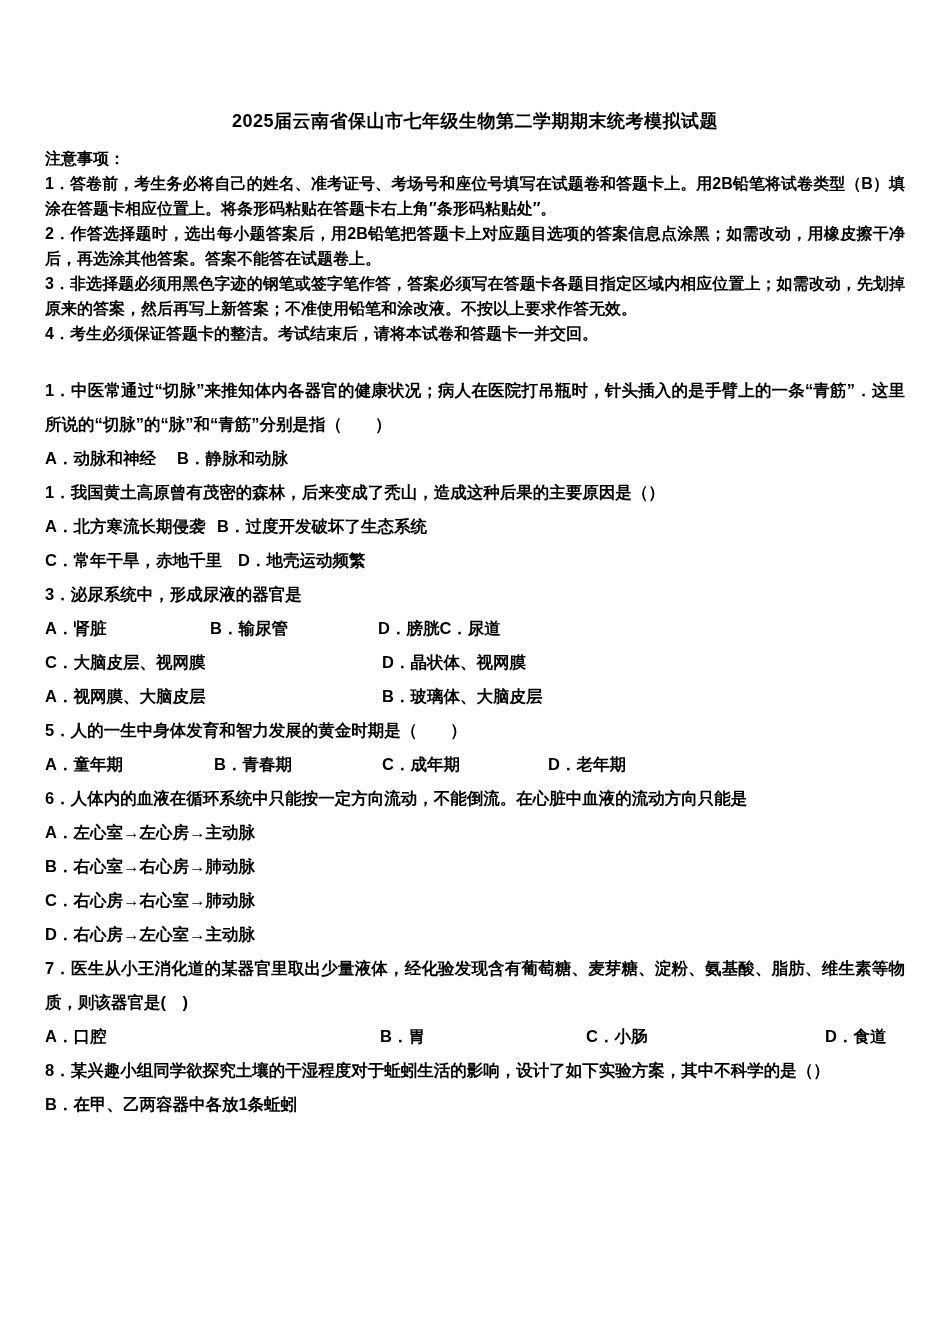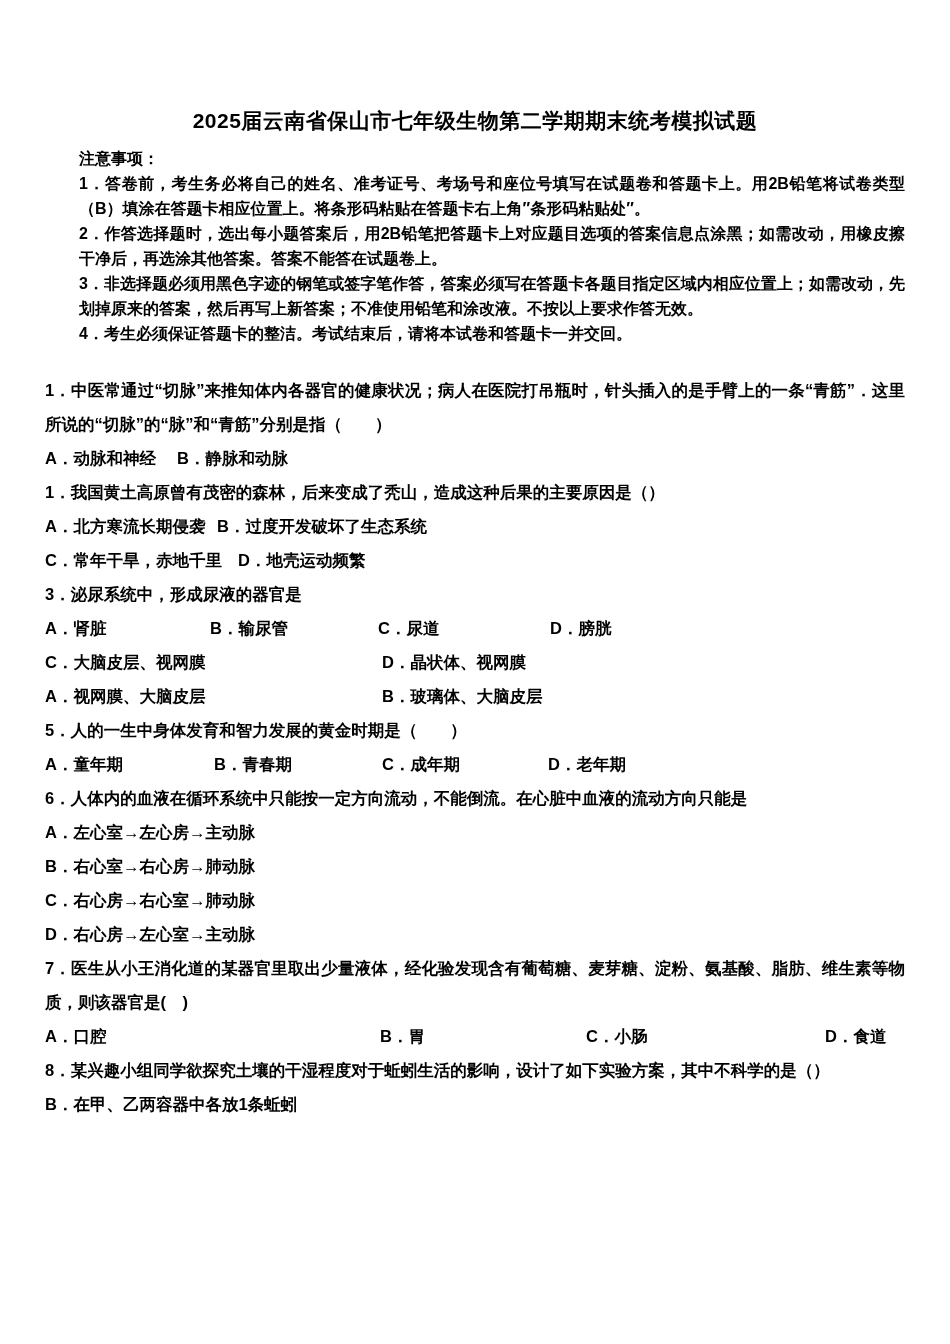--- a/index.html
+++ b/index.html
@@ -8,27 +8,27 @@
     width: 950px;
     height: 1344px;
     overflow: hidden;
     font-family: "Liberation Sans", "DejaVu Sans", sans-serif;
     color: #000000;
     font-weight: 700;
   }
   .page { padding: 0 45px; }
   .title {
     margin-top: 106px;
-    font-size: 21px;
+    font-size: 18px;
     line-height: 30px;
     text-align: center;
     font-weight: 700;
     letter-spacing: 0.5px;
   }
-  .notice { margin-top: 10px; font-size: 16px; line-height: 25px; margin-left: 34px; }
+  .notice { margin-top: 10px; font-size: 16px; line-height: 25px; }
   .notice-heading { }
   .notice-item { text-align: justify; }
   .questions { margin-top: 27px; font-size: 16.5px; line-height: 34px; }
   .stem { text-align: justify; }
   .opt-row { display: flex; justify-content: flex-end; }
   .opt { display: block; white-space: nowrap; flex: 0 0 auto; }
   .opt:last-child { flex: 1 1 auto; }
   .c132{width:132px}.c165{width:165px}.c166{width:166px}.c168{width:168px}
   .c169{width:169px}.c172{width:172px}.c193{width:193px}.c206{width:206px}
   .c239{width:239px}.c335{width:335px}.c337{width:337px}
@@ -68,22 +68,22 @@
         <span class="opt c193">C．常年干旱，赤地千里</span>
         <span class="opt">D．地壳运动频繁</span>
       </div>
     </div>
 
     <div class="question">
       <p class="stem">3．泌尿系统中，形成尿液的器官是</p>
       <div class="opt-row">
         <span class="opt c165">A．肾脏</span>
         <span class="opt c168">B．输尿管</span>
+        <span class="opt">D．膀胱</span>
         <span class="opt c172">C．尿道</span>
-        <span class="opt">D．膀胱</span>
       </div>
     </div>
 
     <div class="question">
       <div class="opt-row">
         <span class="opt c337">C．大脑皮层、视网膜</span>
         <span class="opt">D．晶状体、视网膜</span>
       </div>
       <div class="opt-row">
         <span class="opt c337">A．视网膜、大脑皮层</span>

